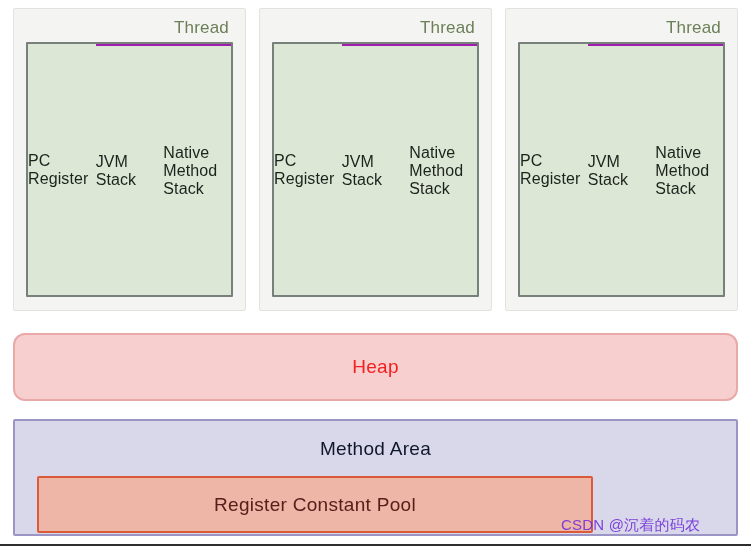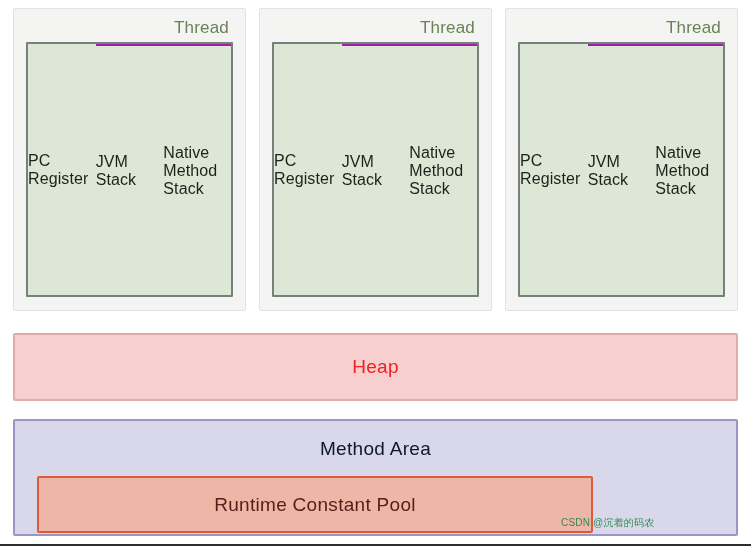--- a/index.html
+++ b/index.html
@@ -84,21 +84,21 @@
   
   .heap-box {
     position: absolute;
     left: 13px;
     top: 333px;
     width: 725px;
     height: 68px;
     box-sizing: border-box;
     background: #f7cfcf;
     border: 2px solid #e9a9a9;
-    border-radius: 2px;
+    border-radius: 12px;
     display: flex;
     align-items: center;
     justify-content: center;
     color: #f22121;
     font-size: 19px;
     letter-spacing: 0.3px;
   }
 
   
   .method-area {
@@ -138,22 +138,22 @@
     color: #55201c;
     font-size: 19px;
     letter-spacing: 0.3px;
   }
 
   
   .watermark {
     position: absolute;
     left: 561px;
     top: 516px;
-    font-size: 10px;
-    color: #15803d;
+    font-size: 15px;
+    color: #6d28d9;
     opacity: 0.85;
     white-space: nowrap;
     letter-spacing: 0.2px;
     pointer-events: none;
   }
 
   
   .bottom-rule {
     position: absolute;
     left: 0;
@@ -199,21 +199,21 @@
 
   </div>
 
   <div class="heap-box">
     <span>Heap</span>
   </div>
 
   <div class="method-area">
     <div class="method-label">Method Area</div>
     <div class="constant-pool">
-      <span>Runtime Constant Pool</span>
+      <span>Register Constant Pool</span>
     </div>
   </div>
 
   <div class="watermark">CSDN @沉着的码农</div>
 
   <div class="bottom-rule"></div>
 
 </div>
 
 </body></html>

